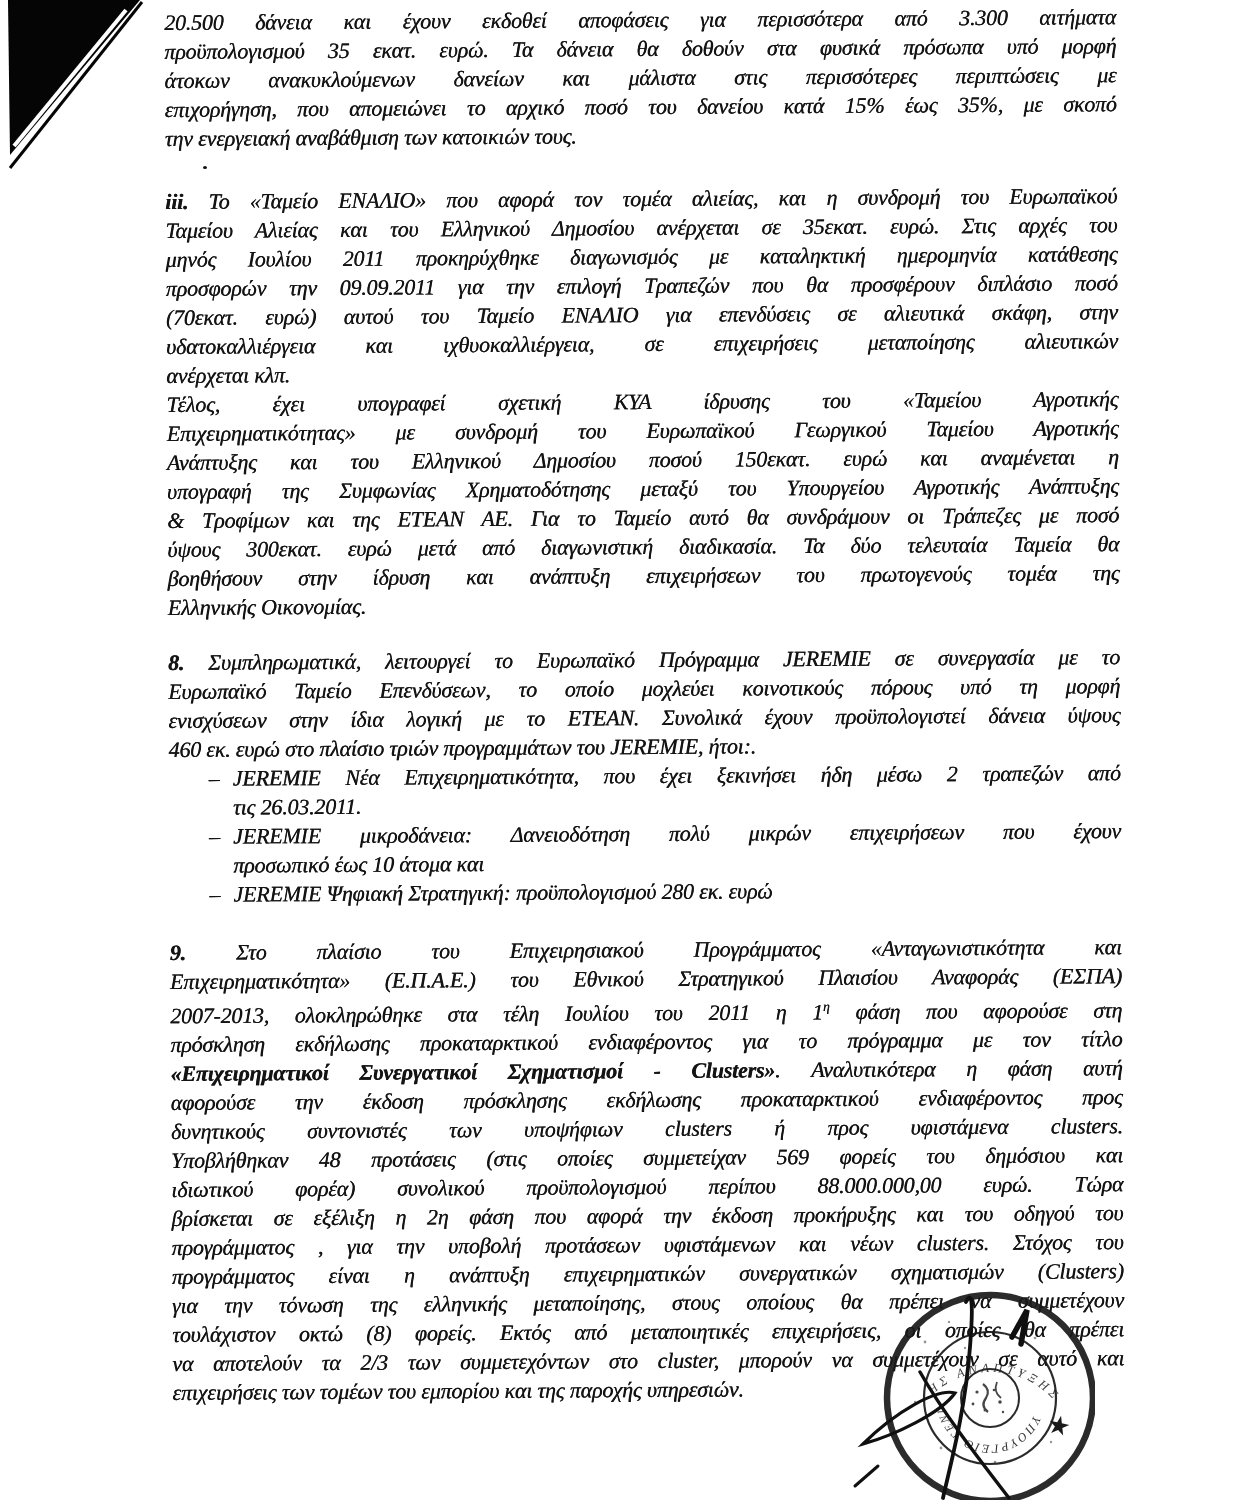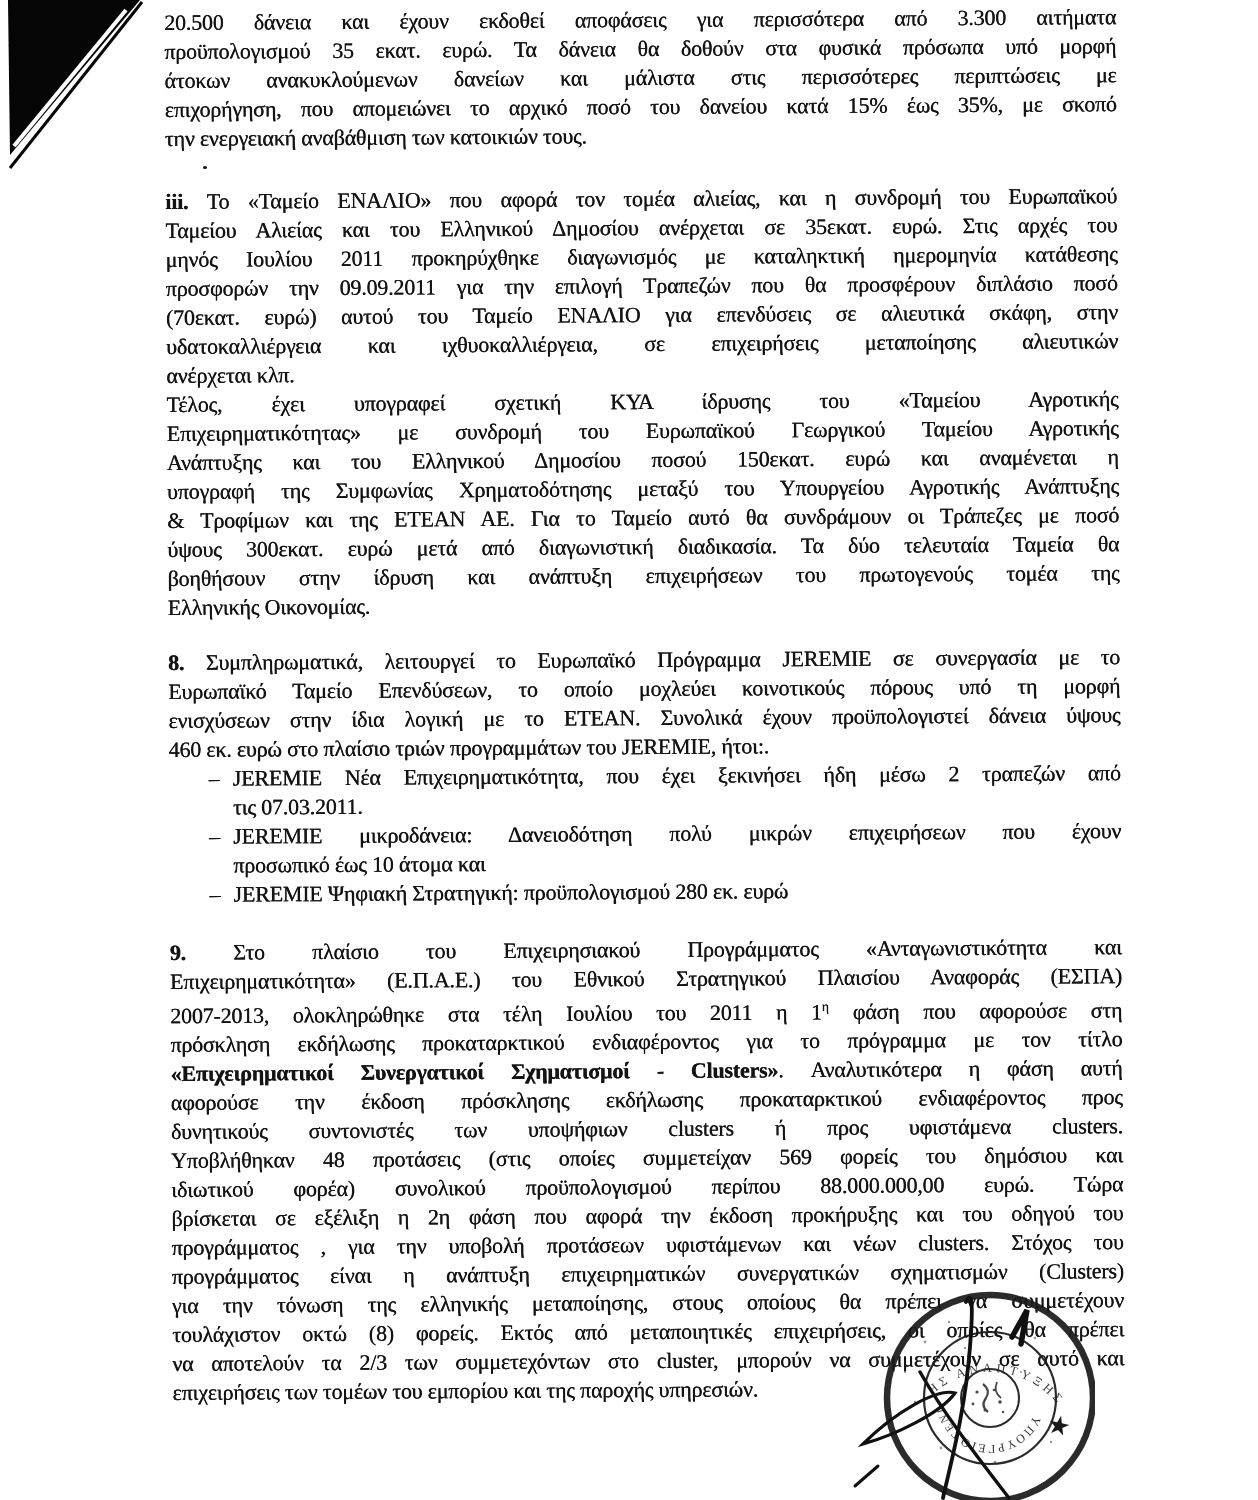--- a/index.html
+++ b/index.html
@@ -1,18 +1,18 @@
 <!DOCTYPE html>
 <html><head>
 <meta charset="utf-8">
 <style>
   html,body{margin:0;padding:0;}
   body{width:1258px;height:1500px;background:#ffffff;overflow:hidden;position:relative;
        font-family:"Liberation Serif","DejaVu Serif",serif;color:#141414;}
-  .page{position:absolute;inset:0;background:#ffffff;}
+  .page{position:absolute;inset:0;background:#ffffff;font-style:italic;}
   .textblock{position:absolute;left:164px;top:8px;width:952px;z-index:1;
              transform:rotate(-0.35deg);transform-origin:0 0;}
   .para{margin:0;}
   .para.gap-iii{margin-top:34px;}
   .para.gap-8{margin-top:26px;}
   .para.gap-9{margin-top:29px;}
   .line{font-size:22px;line-height:29px;min-height:29px;letter-spacing:-0.2px;
         text-shadow:0.35px 0 0 currentColor;}
   .line.j{text-align:justify;text-align-last:justify;}
   .b{font-weight:bold;}
@@ -70,21 +70,21 @@
       <div class="para gap-8">
         <div class="line j"><span class="b">8.</span><span> Συμπληρωματικά, λειτουργεί το Ευρωπαϊκό Πρόγραμμα JEREMIE σε συνεργασία με το</span></div>
         <div class="line j"><span>Ευρωπαϊκό Ταμείο Επενδύσεων, το οποίο μοχλεύει κοινοτικούς πόρους υπό τη μορφή</span></div>
         <div class="line j"><span>ενισχύσεων στην ίδια λογική με το ΕΤΕΑΝ. Συνολικά έχουν προϋπολογιστεί δάνεια ύψους</span></div>
         <div class="line"><span>460 εκ. ευρώ στο πλαίσιο τριών προγραμμάτων του JEREMIE, ήτοι:.</span></div>
       </div>
       <div class="bullets">
         <div class="bullet">
           <span class="dash">–</span>
           <div class="line j"><span>JEREMIE Νέα Επιχειρηματικότητα, που έχει ξεκινήσει ήδη μέσω 2 τραπεζών από</span></div>
-          <div class="line"><span>τις 07.03.2011.</span></div>
+          <div class="line"><span>τις 26.03.2011.</span></div>
         </div>
         <div class="bullet">
           <span class="dash">–</span>
           <div class="line j"><span>JEREMIE μικροδάνεια: Δανειοδότηση πολύ μικρών επιχειρήσεων που έχουν</span></div>
           <div class="line"><span>προσωπικό έως 10 άτομα και</span></div>
         </div>
         <div class="bullet">
           <span class="dash">–</span>
           <div class="line"><span>JEREMIE Ψηφιακή Στρατηγική: προϋπολογισμού 280 εκ. ευρώ</span></div>
         </div>

